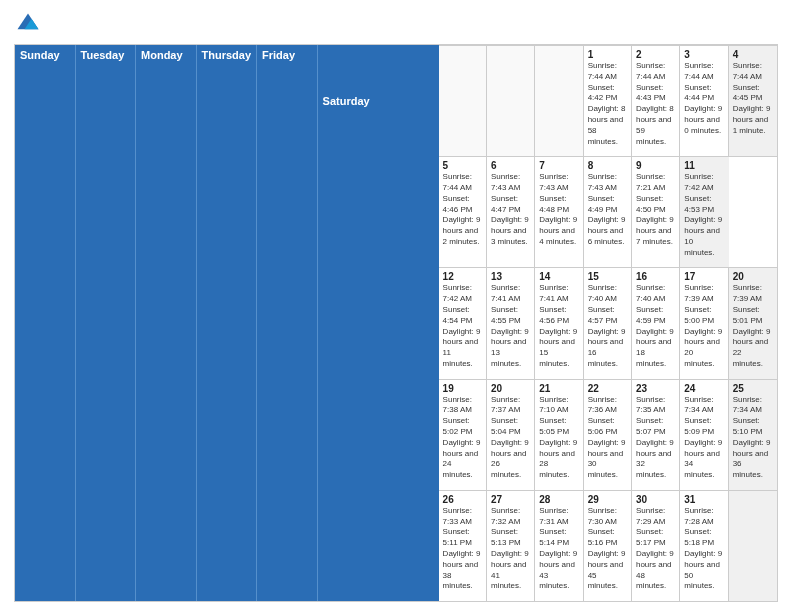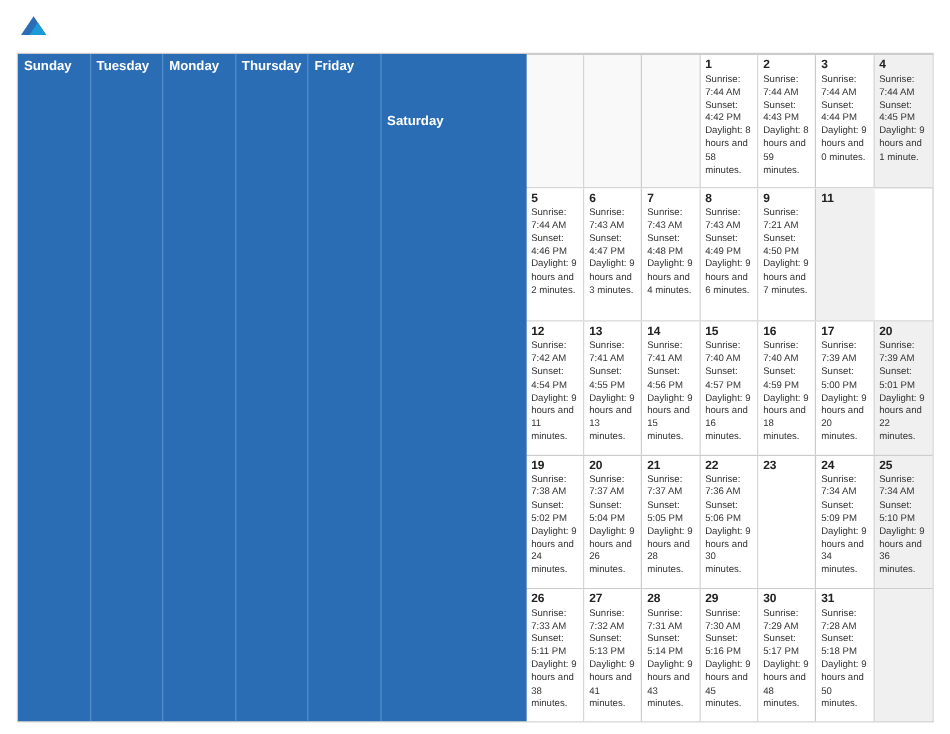--- a/index.html
+++ b/index.html
@@ -201,20 +201,23 @@
 Daylight: 9 hours and 6 minutes.</div>
           </div>
           <div class="cal-cell">
             <div class="day-num">9</div>
             <div class="cell-text">Sunrise: 7:21 AM
 Sunset: 4:50 PM
 Daylight: 9 hours and 7 minutes.</div>
           </div>
           <div class="cal-cell shaded">
             <div class="day-num">11</div>
+            <div class="cell-text">Sunrise: 7:42 AM
+Sunset: 4:53 PM
+Daylight: 9 hours and 10 minutes.</div>
           </div>
         </div>
         <div class="cal-row">
           <div class="cal-cell">
             <div class="day-num">12</div>
             <div class="cell-text">Sunrise: 7:42 AM
 Sunset: 4:54 PM
 Daylight: 9 hours and 11 minutes.</div>
           </div>
           <div class="cal-cell">
@@ -262,32 +265,35 @@
 Daylight: 9 hours and 24 minutes.</div>
           </div>
           <div class="cal-cell">
             <div class="day-num">20</div>
             <div class="cell-text">Sunrise: 7:37 AM
 Sunset: 5:04 PM
 Daylight: 9 hours and 26 minutes.</div>
           </div>
           <div class="cal-cell">
             <div class="day-num">21</div>
-            <div class="cell-text">Sunrise: 7:37 AM
+            <div class="cell-text">Sunrise: 7:10 AM
 Sunset: 5:05 PM
 Daylight: 9 hours and 28 minutes.</div>
           </div>
           <div class="cal-cell">
             <div class="day-num">22</div>
             <div class="cell-text">Sunrise: 7:36 AM
 Sunset: 5:06 PM
 Daylight: 9 hours and 30 minutes.</div>
           </div>
           <div class="cal-cell">
             <div class="day-num">23</div>
+            <div class="cell-text">Sunrise: 7:35 AM
+Sunset: 5:07 PM
+Daylight: 9 hours and 32 minutes.</div>
           </div>
           <div class="cal-cell">
             <div class="day-num">24</div>
             <div class="cell-text">Sunrise: 7:34 AM
 Sunset: 5:09 PM
 Daylight: 9 hours and 34 minutes.</div>
           </div>
           <div class="cal-cell shaded">
             <div class="day-num">25</div>
             <div class="cell-text">Sunrise: 7:34 AM

